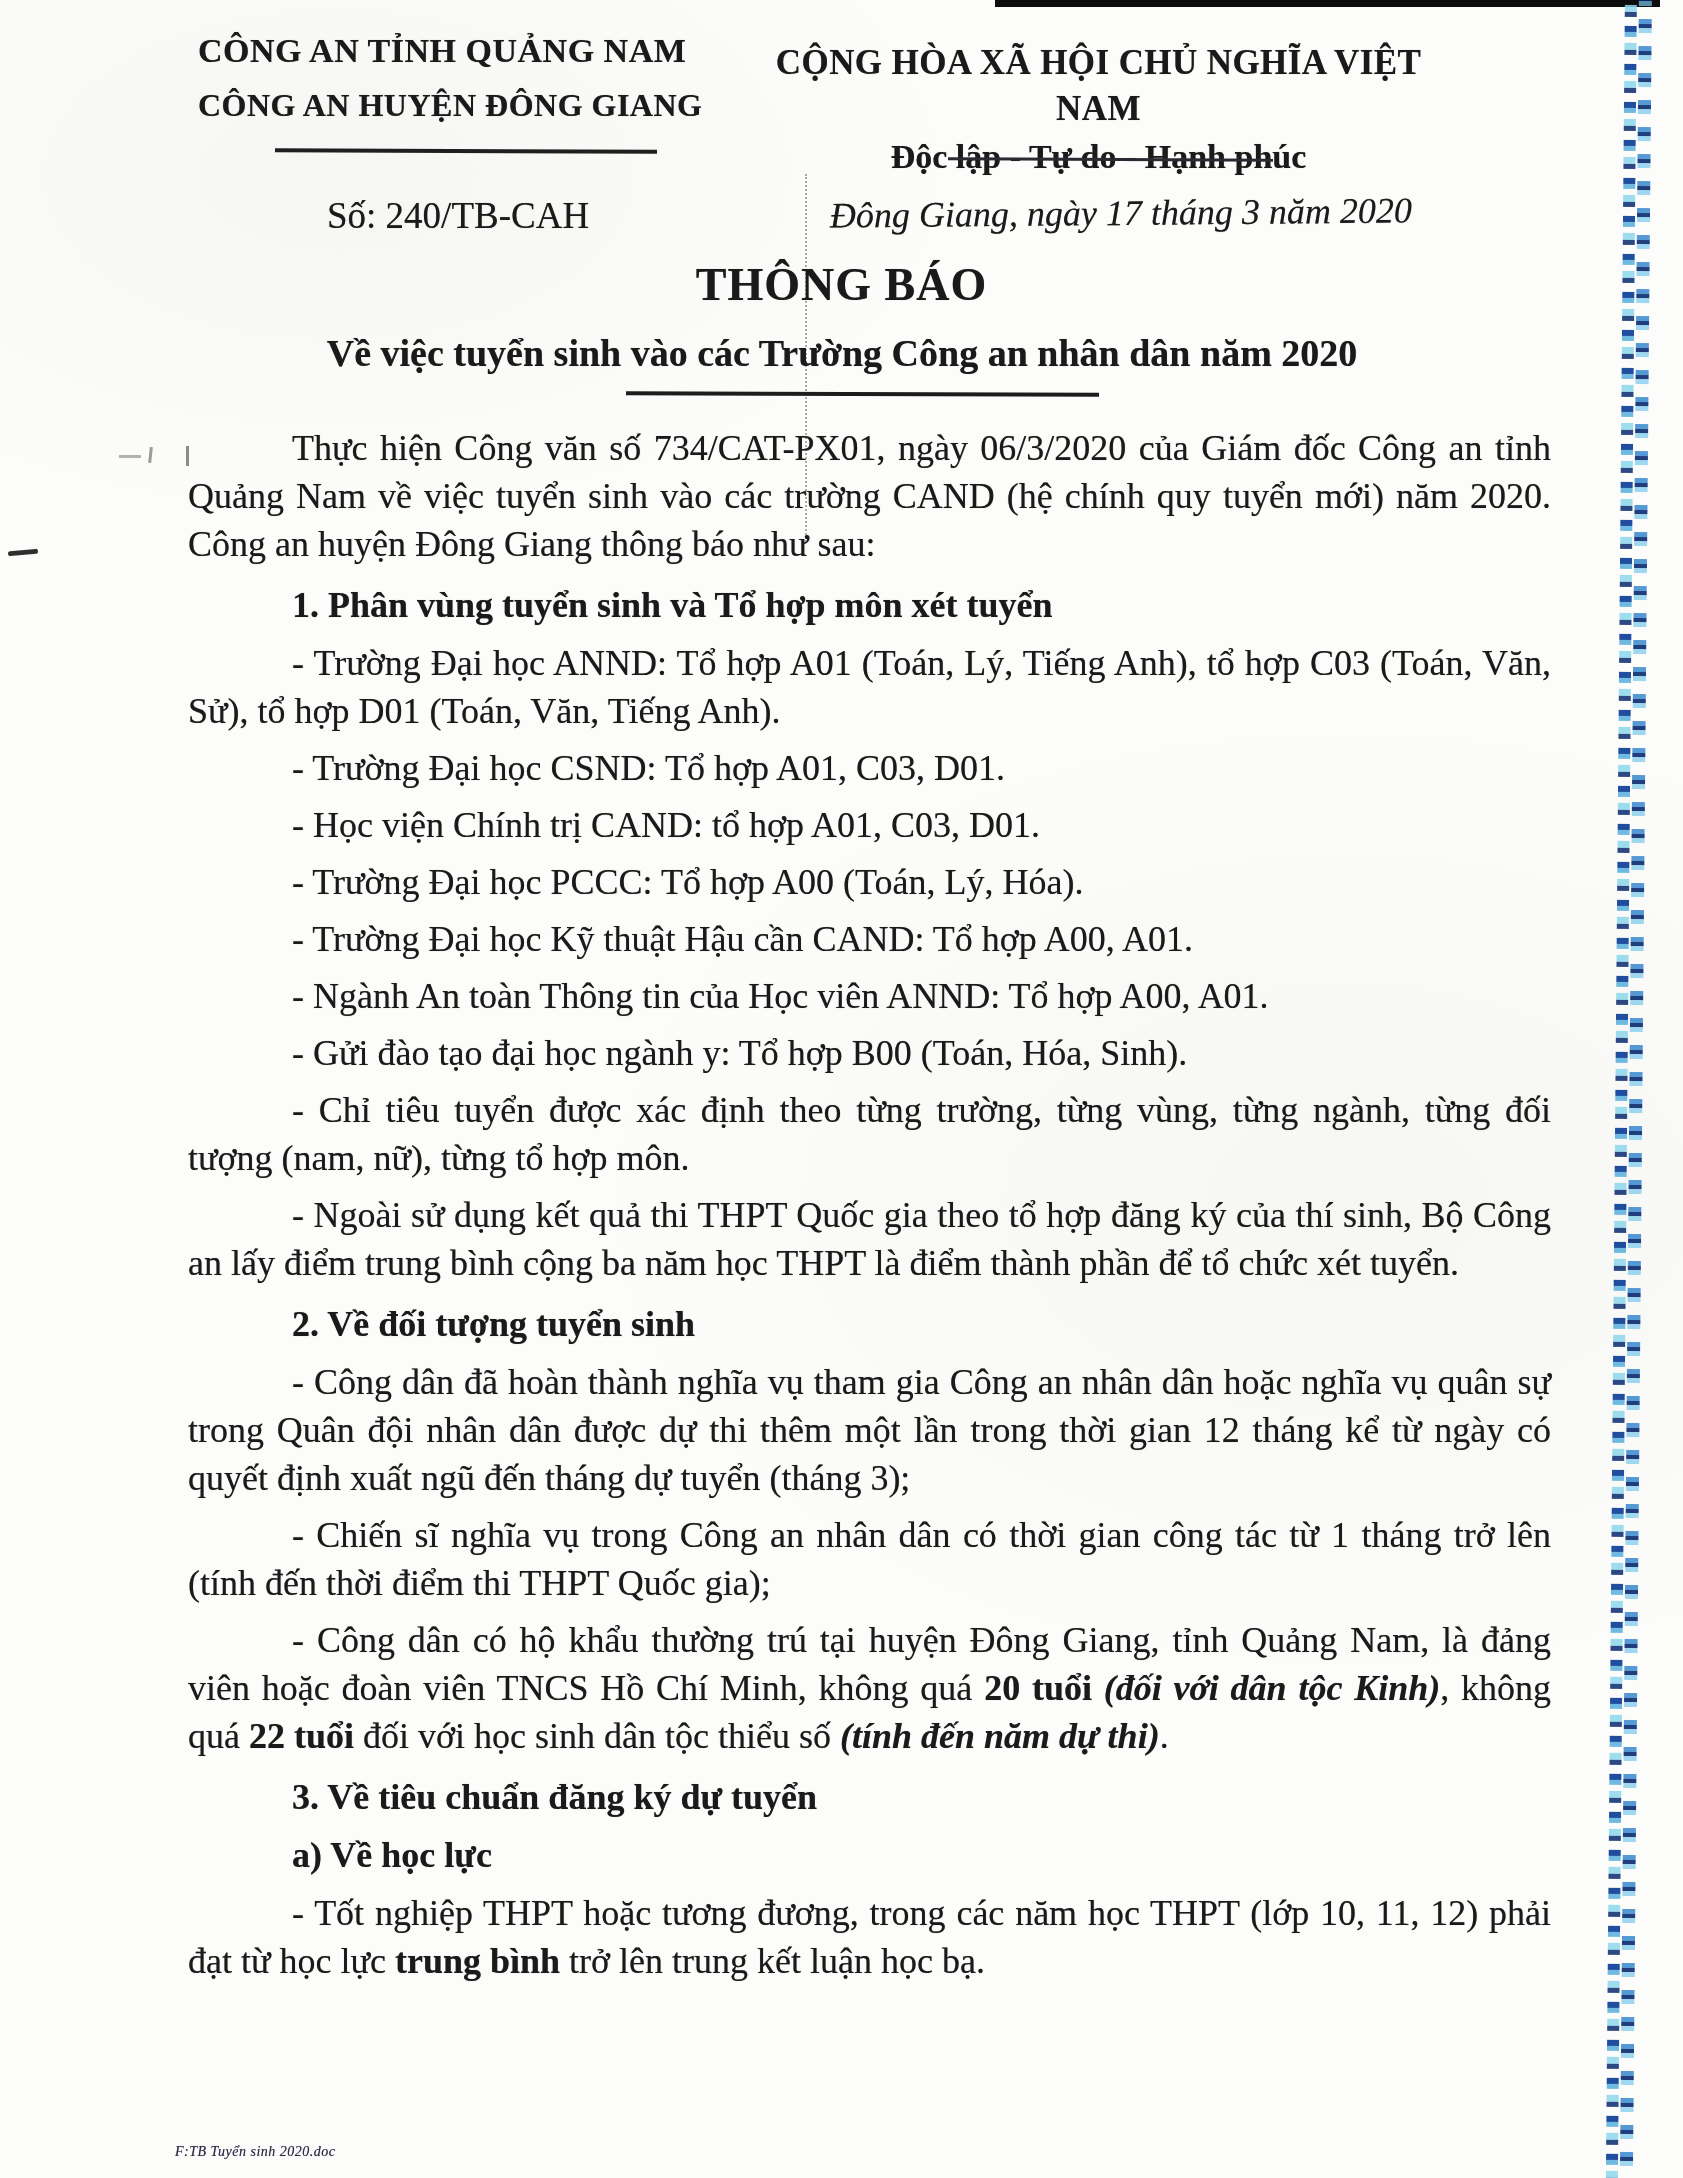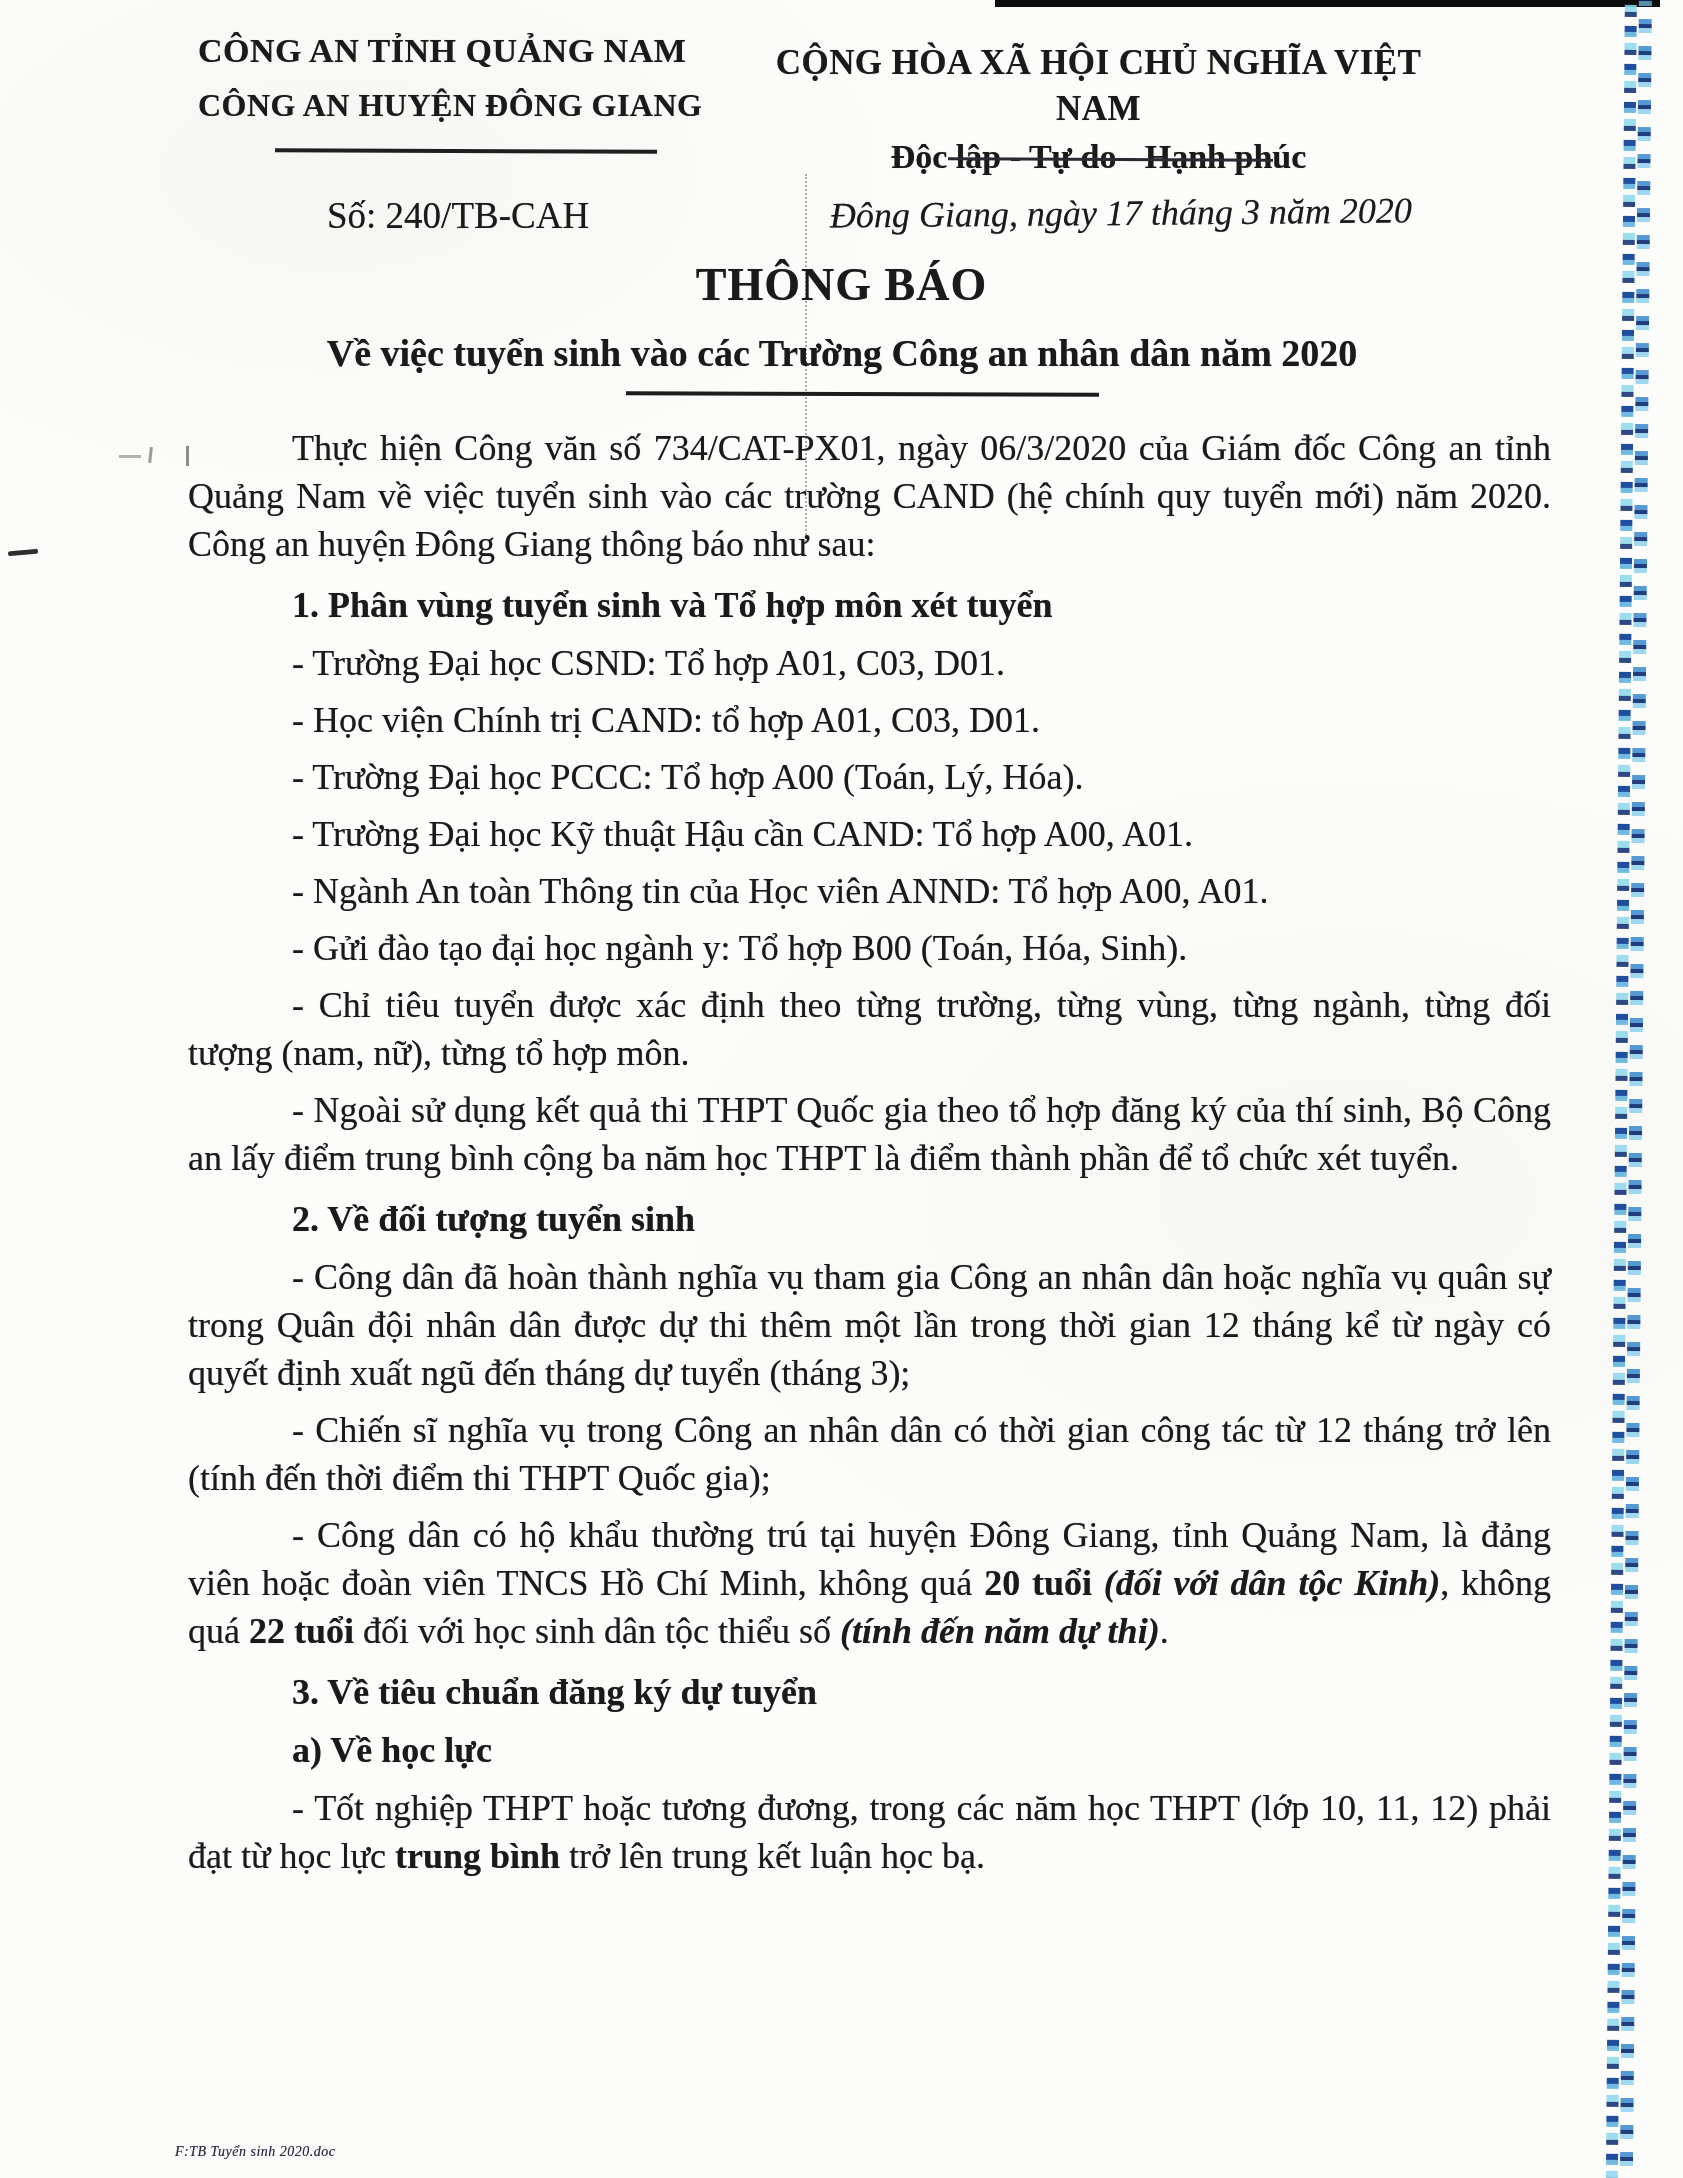--- a/index.html
+++ b/index.html
@@ -87,32 +87,33 @@
   <div class="place-date">Đông Giang, ngày 17 tháng 3 năm 2020</div>
 
   <div class="title">THÔNG BÁO</div>
   <div class="subtitle">Về việc tuyển sinh vào các Trường Công an nhân dân năm 2020</div>
   <div class="sub-rule"></div>
 
   <div class="body-flow">
     <p class="para">Thực hiện Công văn số 734/CAT-PX01, ngày 06/3/2020 của Giám đốc Công an tỉnh Quảng Nam về việc tuyển sinh vào các trường CAND (hệ chính quy tuyển mới) năm 2020. Công an huyện Đông Giang thông báo như sau:</p>
 
     <div class="heading">1. Phân vùng tuyển sinh và Tổ hợp môn xét tuyển</div>
+    <p class="para">- Trường Đại học ANND: Tổ hợp A01 (Toán, Lý, Tiếng Anh), tổ hợp C03 (Toán, Văn, Sử), tổ hợp D01 (Toán, Văn, Tiếng Anh).</p>
     <p class="para">- Trường Đại học CSND: Tổ hợp A01, C03, D01.</p>
     <p class="para">- Học viện Chính trị CAND: tổ hợp A01, C03, D01.</p>
     <p class="para">- Trường Đại học PCCC: Tổ hợp A00 (Toán, Lý, Hóa).</p>
     <p class="para">- Trường Đại học Kỹ thuật Hậu cần CAND: Tổ hợp A00, A01.</p>
     <p class="para">- Ngành An toàn Thông tin của Học viên ANND: Tổ hợp A00, A01.</p>
     <p class="para">- Gửi đào tạo đại học ngành y: Tổ hợp B00 (Toán, Hóa, Sinh).</p>
     <p class="para">- Chỉ tiêu tuyển được xác định theo từng trường, từng vùng, từng ngành, từng đối tượng (nam, nữ), từng tổ hợp môn.</p>
     <p class="para">- Ngoài sử dụng kết quả thi THPT Quốc gia theo tổ hợp đăng ký của thí sinh, Bộ Công an lấy điểm trung bình cộng ba năm học THPT là điểm thành phần để tổ chức xét tuyển.</p>
 
     <div class="heading">2. Về đối tượng tuyển sinh</div>
     <p class="para">- Công dân đã hoàn thành nghĩa vụ tham gia Công an nhân dân hoặc nghĩa vụ quân sự trong Quân đội nhân dân được dự thi thêm một lần trong thời gian 12 tháng kể từ ngày có quyết định xuất ngũ đến tháng dự tuyển (tháng 3);</p>
-    <p class="para">- Chiến sĩ nghĩa vụ trong Công an nhân dân có thời gian công tác từ 12 tháng trở lên (tính đến thời điểm thi THPT Quốc gia);</p>
+    <p class="para">- Chiến sĩ nghĩa vụ trong Công an nhân dân có thời gian công tác từ 1 tháng trở lên (tính đến thời điểm thi THPT Quốc gia);</p>
     <p class="para"><span>- Công dân có hộ khẩu thường trú tại huyện Đông Giang, tỉnh Quảng Nam, là đảng viên hoặc đoàn viên TNCS Hồ Chí Minh, không quá </span><span class="b">20 tuổi</span><span class="bi"> (đối với dân tộc Kinh)</span><span>, không quá </span><span class="b">22 tuổi</span><span> đối với học sinh dân tộc thiểu số </span><span class="bi">(tính đến năm dự thi)</span><span>.</span></p>
 
     <div class="heading">3. Về tiêu chuẩn đăng ký dự tuyển</div>
     <div class="subheading">a) Về học lực</div>
     <p class="para"><span>- Tốt nghiệp THPT hoặc tương đương, trong các năm học THPT (lớp 10, 11, 12) phải đạt từ học lực </span><span class="b">trung bình</span><span> trở lên trung kết luận học bạ.</span></p>
   </div>
 
   <div class="footer-note">F:TB Tuyển sinh 2020.doc</div>
 </div>
 

